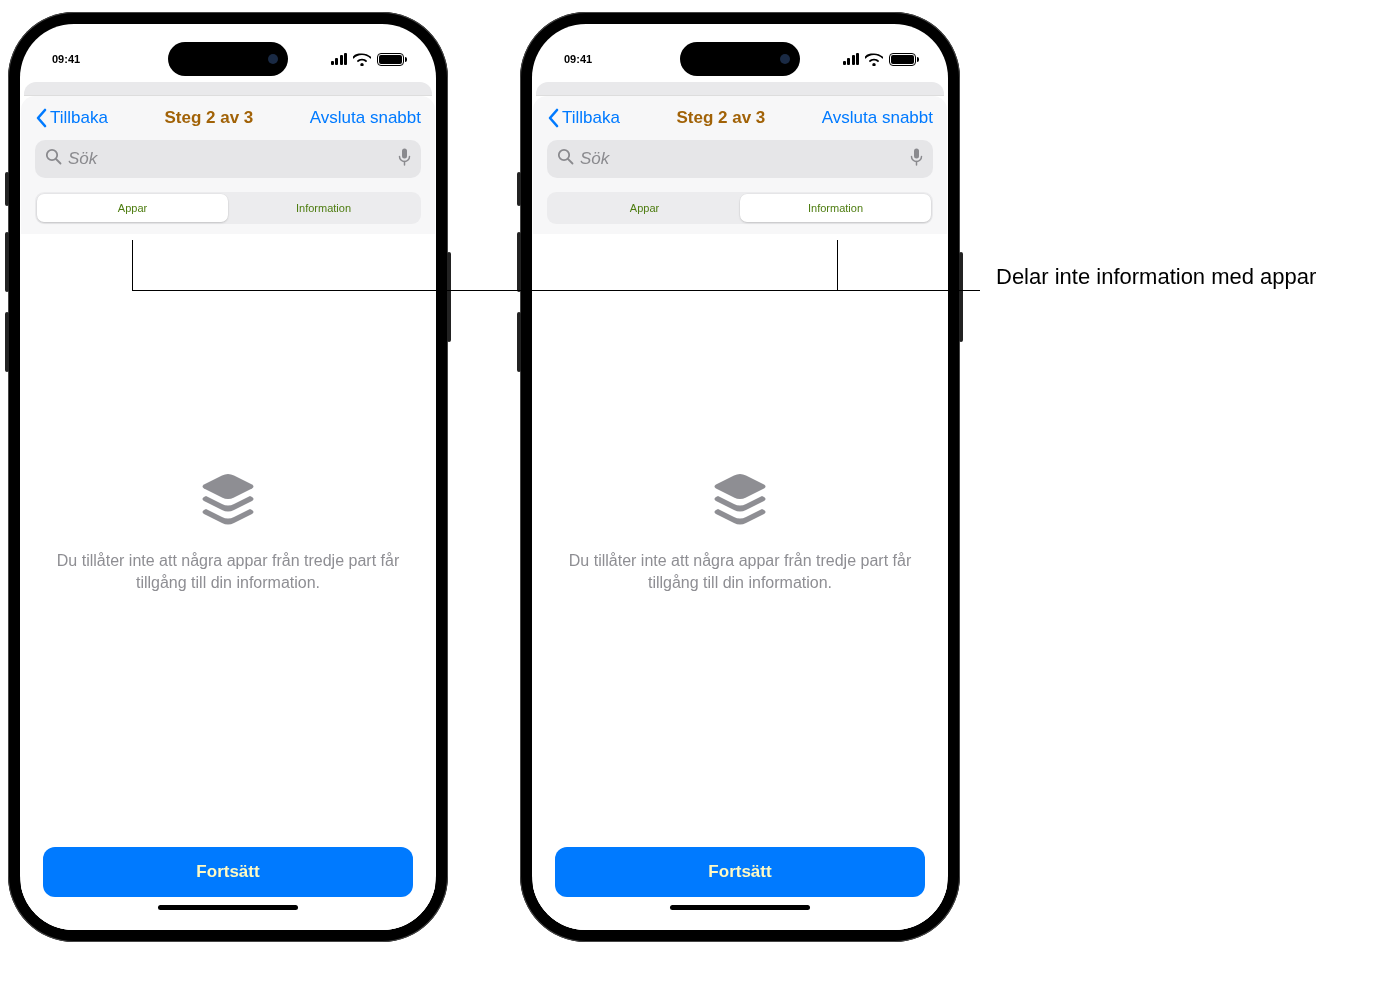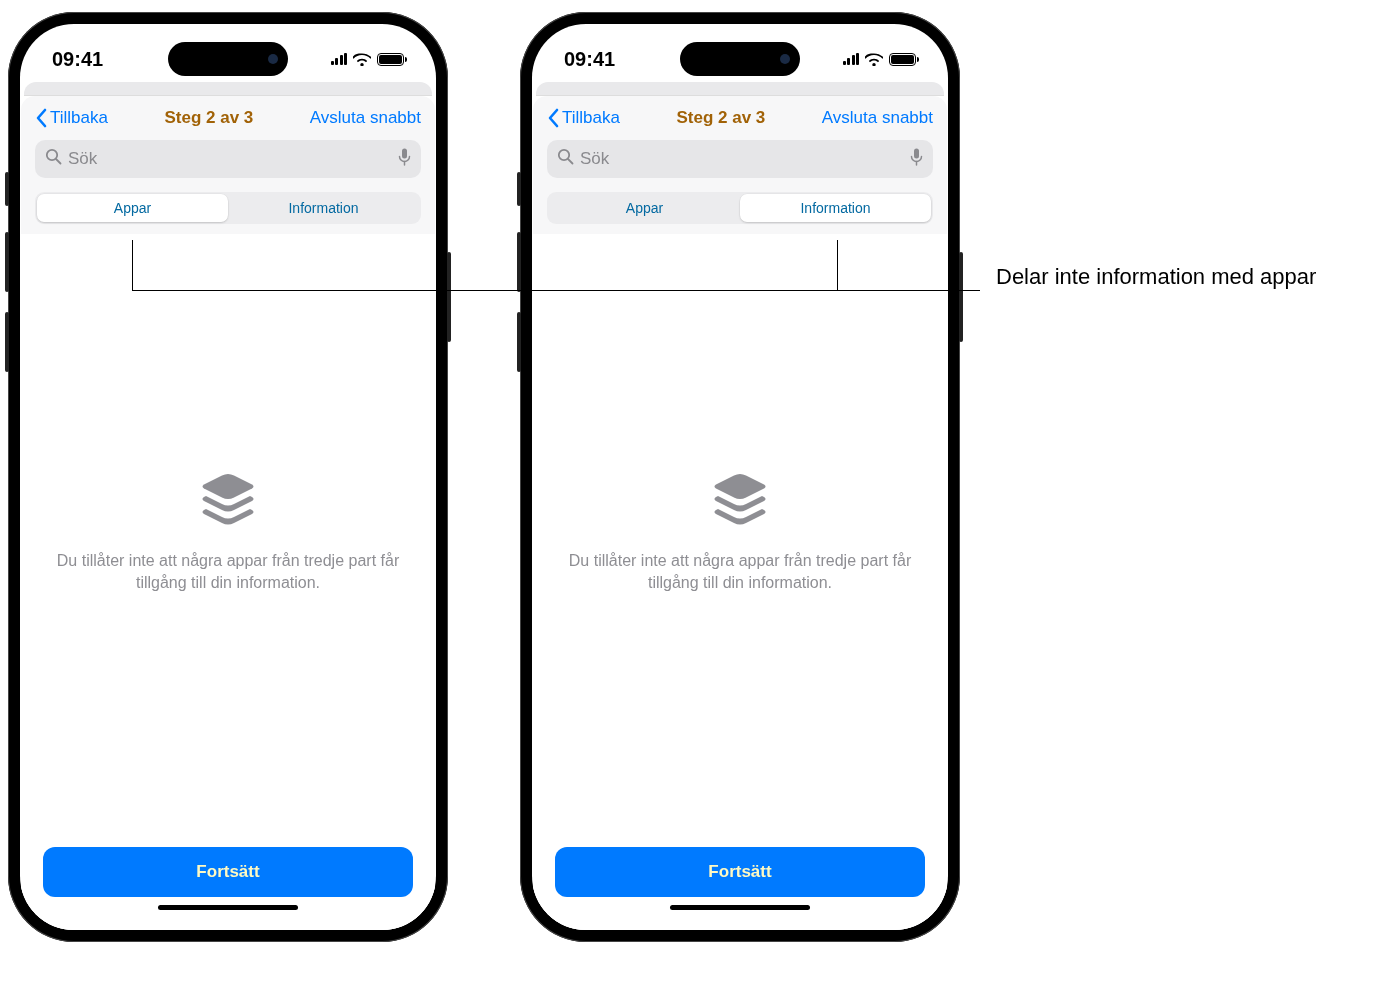--- a/index.html
+++ b/index.html
@@ -62,21 +62,21 @@
       background: #1a2a44;
       border-radius: 50%;
     }
     .status-bar {
       height: 58px;
       display: flex;
       justify-content: space-between;
       align-items: center;
       padding: 12px 32px 0;
       font-weight: 600;
-      font-size: 20px;
+      font-size: 11px;
       color: #000;
     }
     .status-right { display: flex; align-items: center; gap: 6px; }
     .signal-bars { display: flex; align-items: flex-end; gap: 1.5px; height: 12px; }
     .signal-bars span { width: 3px; background: #000; border-radius: 1px; }
     .signal-bars span:nth-child(1){height:4px} .signal-bars span:nth-child(2){height:7px}
     .signal-bars span:nth-child(3){height:10px} .signal-bars span:nth-child(4){height:12px}
     .wifi-icon svg { display:block; }
     .battery { width: 27px; height: 13px; border: 1.5px solid #000; border-radius: 4px; position: relative; }
     .battery::before { content:""; position:absolute; left:1px; top:1px; right:1px; bottom:1px; background:#000; border-radius:2px; }
@@ -114,38 +114,39 @@
       margin: 2px 14px 10px;
       background: #e6e6e8;
       border-radius: 10px;
       height: 38px;
       display: flex;
       align-items: center;
       padding: 0 10px;
       gap: 6px;
       color: #8a8a8e;
       font-size: 17px;
+      font-style: italic;
     }
     .search-field .mag { flex-shrink:0; }
     .search-field .placeholder { flex:1; }
     .search-field .mic { flex-shrink:0; }
     .segmented {
       margin: 4px 14px 0;
       background: #ececee;
       border-radius: 9px;
       padding: 2px;
       display: flex;
       height: 32px;
     }
     .segment {
       flex: 1;
       border-radius: 7px;
-      font-size: 14px;
+      font-size: 11px;
       font-weight: 500;
-      color: #0369a1;
+      color: #4d7c0f;
       display: flex;
       align-items: center;
       justify-content: center;
       cursor: pointer;
     }
     .segment.active {
       background: #fff;
       box-shadow: 0 1px 2px rgba(0,0,0,0.15), 0 0 0 0.5px rgba(0,0,0,0.04);
     }
     .content-area {

